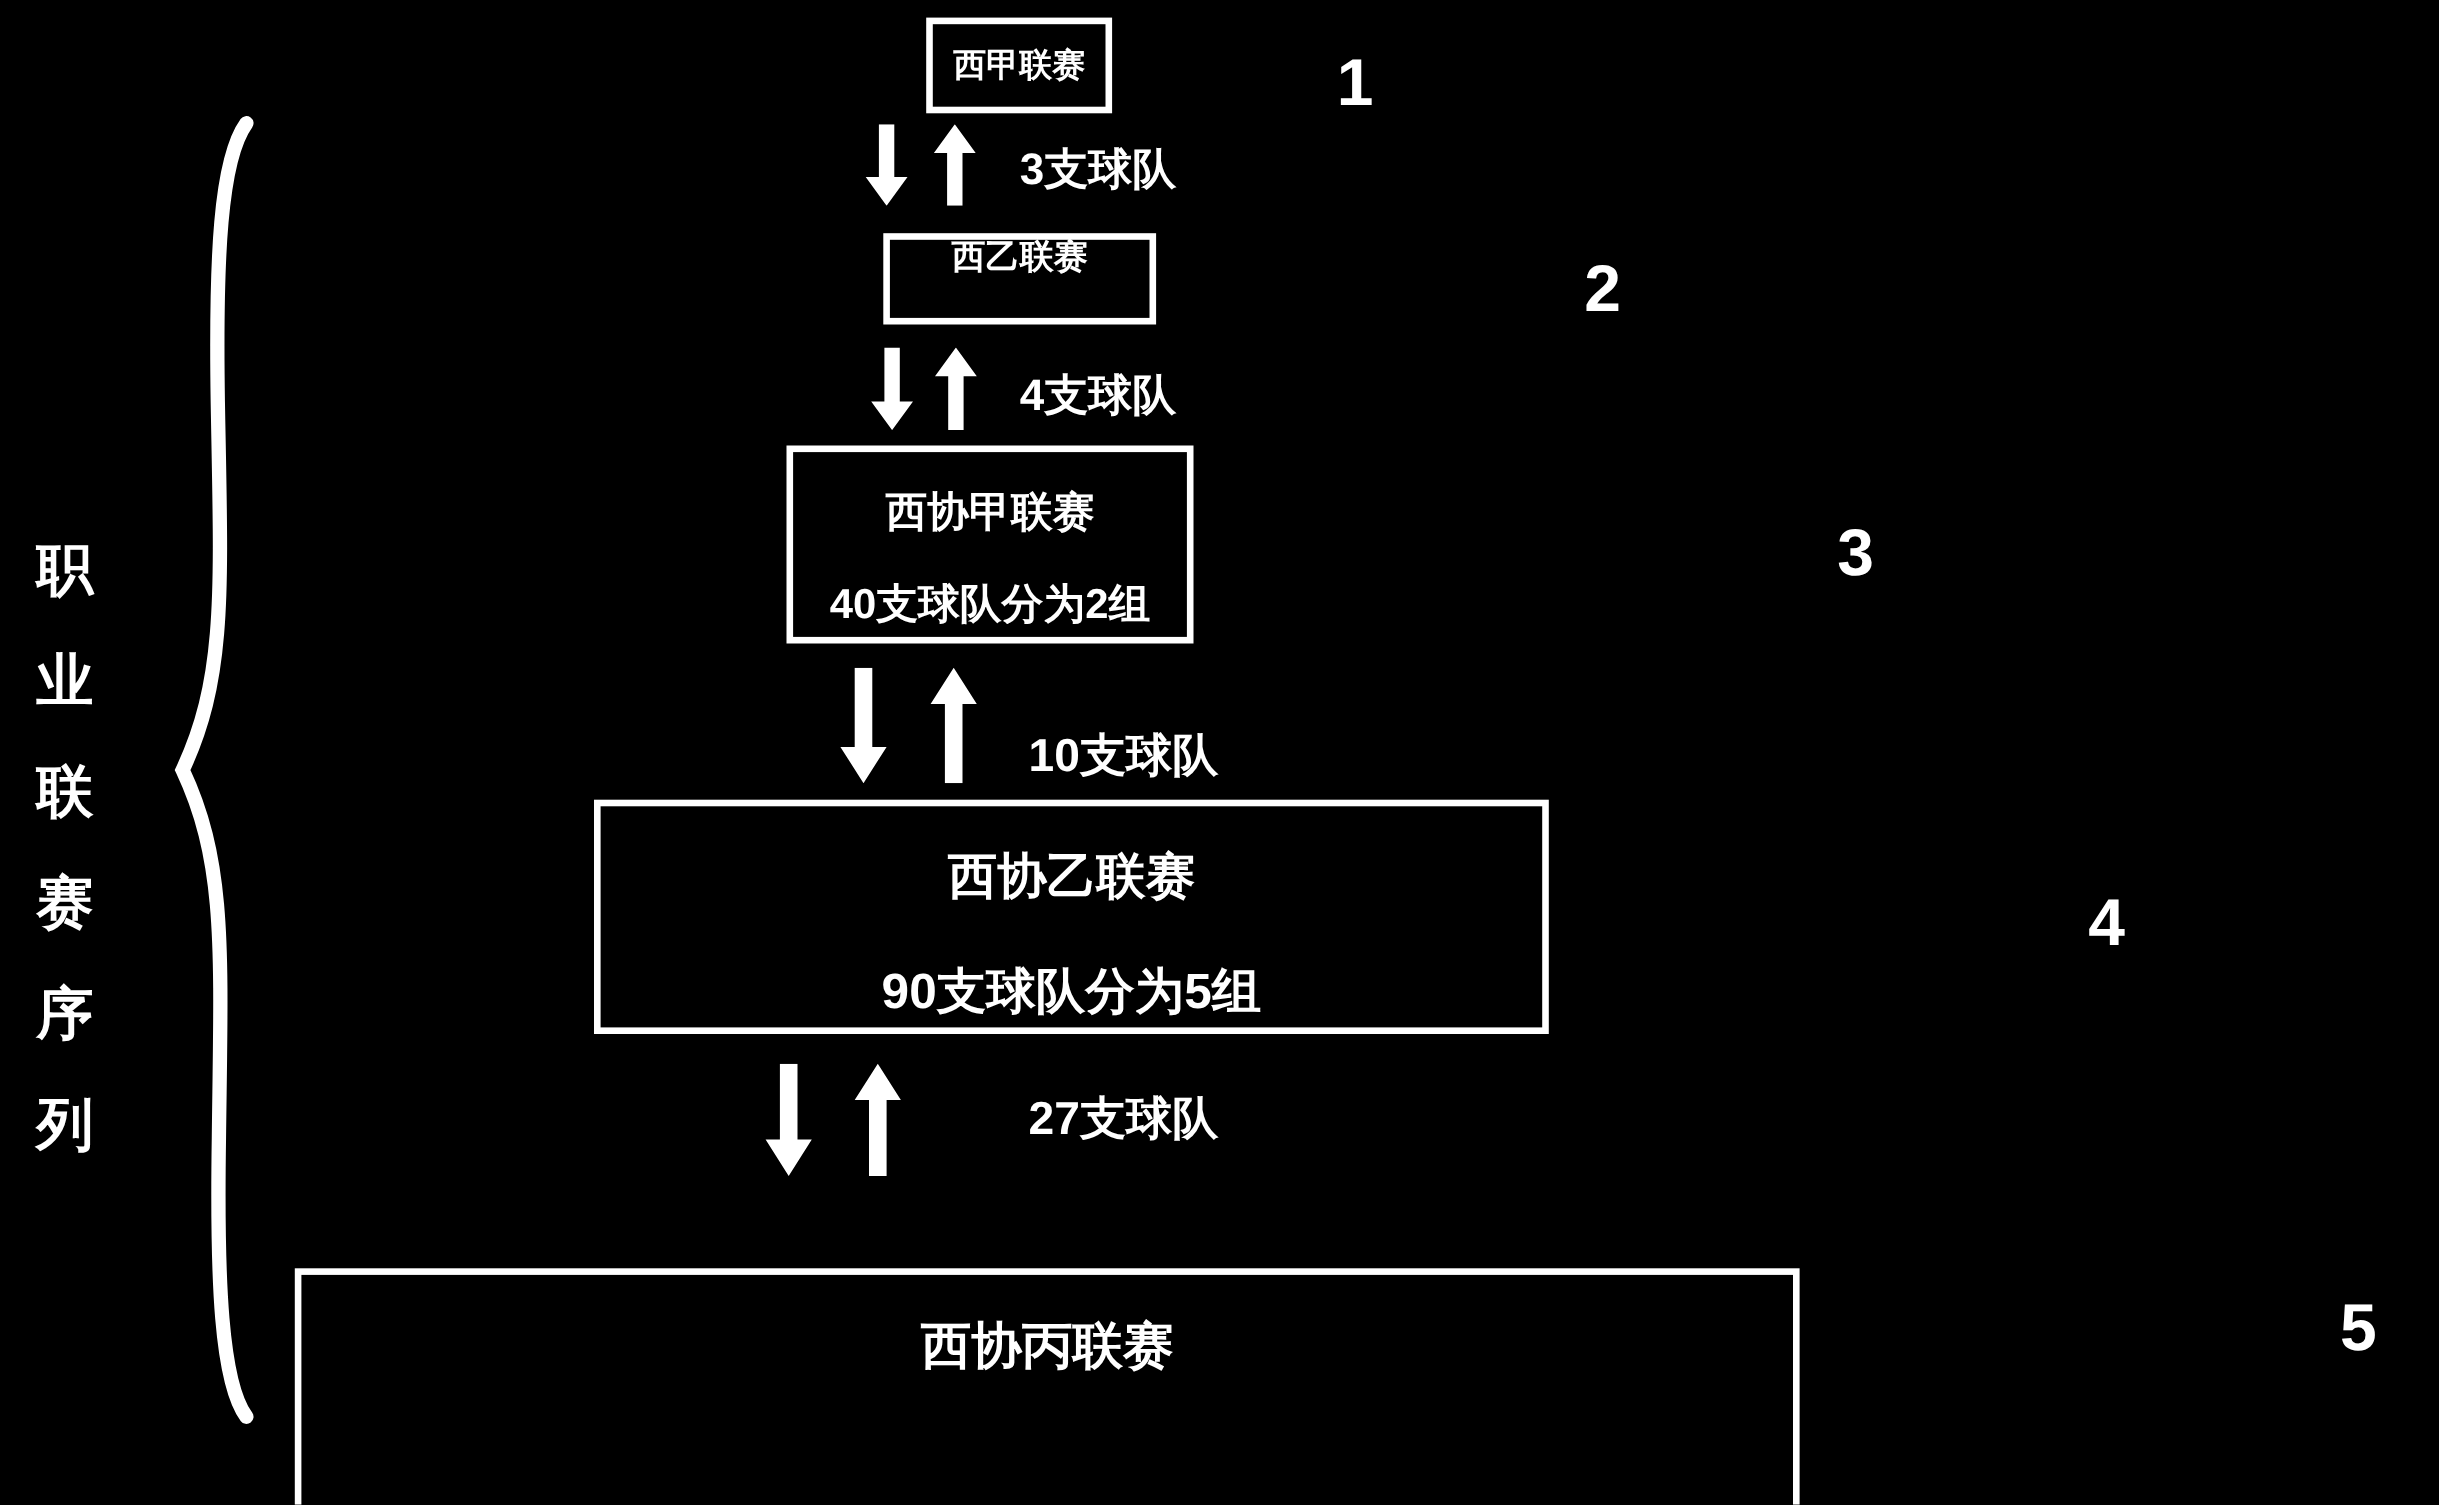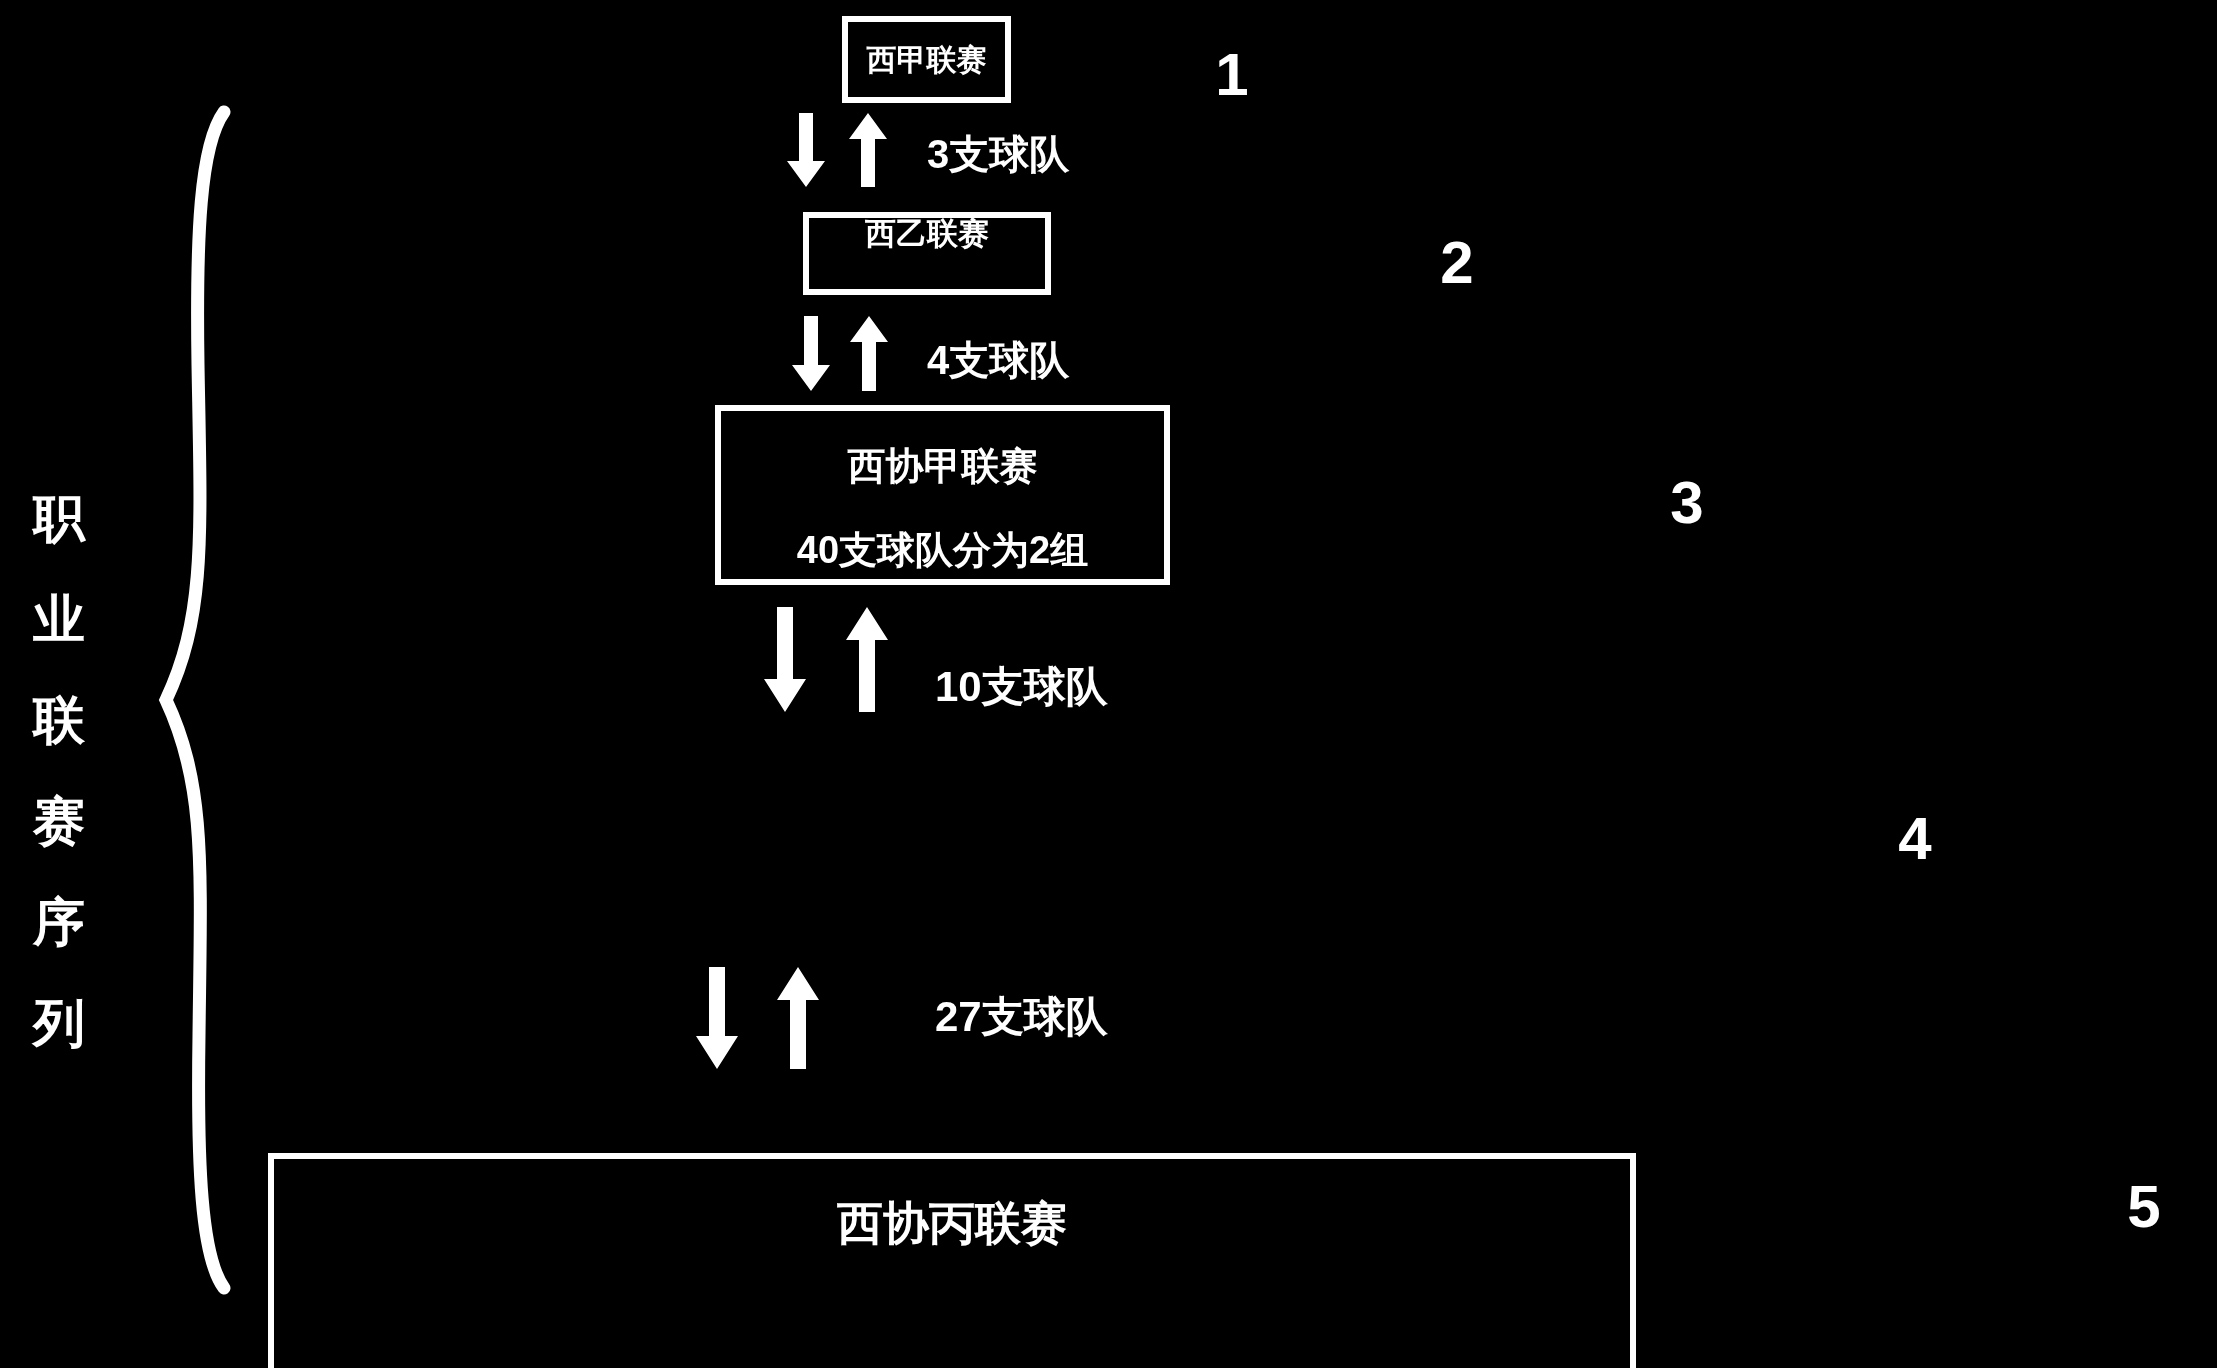--- a/index.html
+++ b/index.html
@@ -56,21 +56,21 @@
     background: #000000;
   }
   .box .t, .box .s { line-height: 1.05; white-space: nowrap; }
 
   .box1 { left: 842px; top: 16px;   width: 169px;  height: 87px;  justify-content: center; }
   .box1 .t { font-size: 30px; }
 
   .box2 { left: 803px; top: 212px;  width: 248px;  height: 83px;  justify-content: flex-start; }
   .box2 .t { font-size: 31px; }
 
-  .box3 { left: 715px; top: 405px;  width: 455px;  height: 180px; justify-content: space-between; padding: 36px 0 8px; gap: 36px; }
+  .box3 { left: 715px; top: 405px;  width: 370px;  height: 180px; justify-content: space-between; padding: 36px 0 8px; gap: 36px; }
   .box3 .t, .box3 .s { font-size: 38px; }
 
   .box4 { left: 540px; top: 727px;  width: 868px;  height: 213px; justify-content: space-between; padding: 40px 0 10px; }
   .box4 .t, .box4 .s { font-size: 45px; }
 
   .box5 { left: 268px; top: 1153px; width: 1368px; height: 264px; justify-content: space-between; padding: 40px 0 40px; }
   .box5 .t, .box5 .s { font-size: 46px; }
 
   
   .arrows { position: absolute; }
@@ -128,20 +128,24 @@
 
   <div class="box box2">
     <div class="t">西乙联赛</div>
   </div>
 
   <div class="box box3">
     <div class="t">西协甲联赛</div>
     <div class="s">40支球队分为2组</div>
   </div>
 
+  <div class="box box4">
+    <div class="t">西协乙联赛</div>
+    <div class="s">90支球队分为5组</div>
+  </div>
 
   <div class="box box5">
     <div class="t">西协丙联赛</div>
   </div>
 
   <svg class="arrows ap1" width="110" height="74" viewBox="0 0 110 74" aria-hidden="true">
     <polygon fill="#ffffff" points="19,0 33,0 33,48 45,48 26,74 7,48 19,48"></polygon>
     <polygon fill="#ffffff" points="81,74 95,74 95,26 107,26 88,0 69,26 81,26"></polygon>
   </svg>
 

